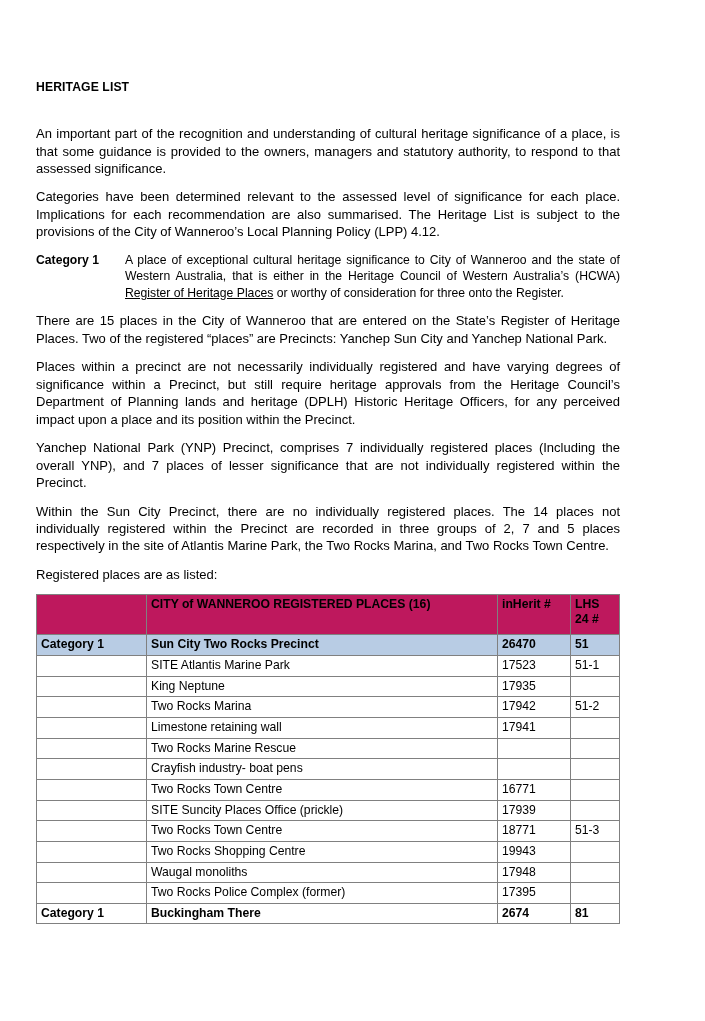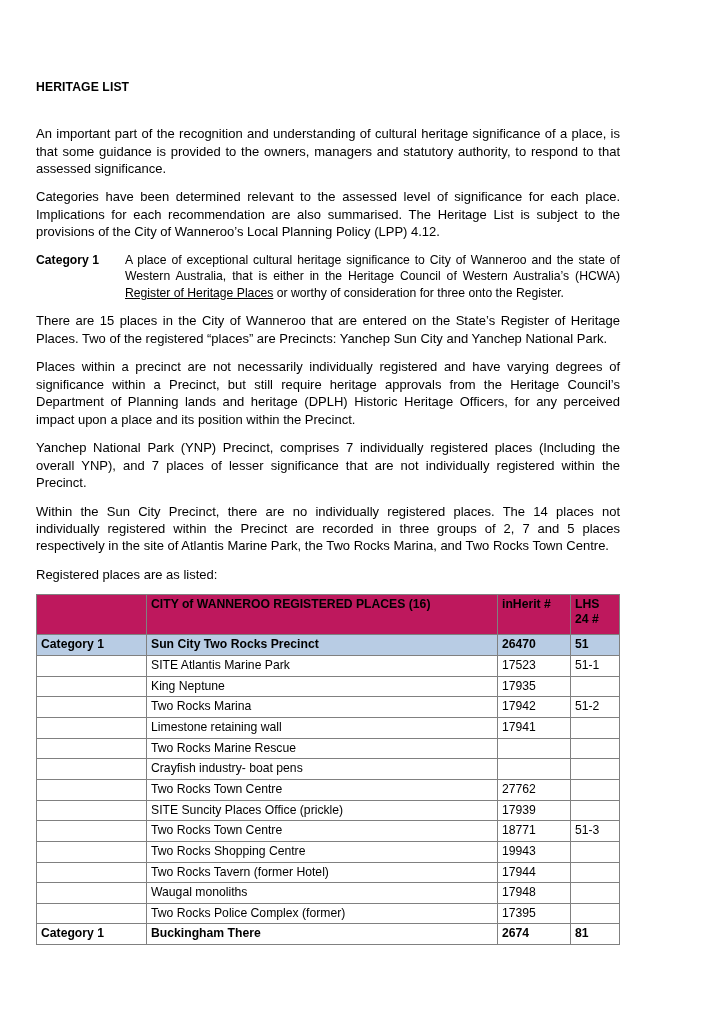--- a/index.html
+++ b/index.html
@@ -196,45 +196,39 @@
           </tr>
           <tr>
             <td></td>
             <td class="ind2">Crayfish industry- boat pens</td>
             <td></td>
             <td></td>
           </tr>
           <tr>
             <td></td>
             <td class="ind2">Two Rocks Town Centre</td>
-            <td>27762</td>
+            <td>16771</td>
             <td></td>
           </tr>
           <tr>
             <td></td>
             <td class="ind2">SITE Suncity Places Office (prickle)</td>
             <td>17939</td>
             <td></td>
           </tr>
           <tr>
             <td></td>
             <td class="ind1">Two Rocks Town Centre</td>
             <td>18771</td>
             <td>51-3</td>
           </tr>
           <tr>
             <td></td>
             <td class="ind2">Two Rocks Shopping Centre</td>
             <td>19943</td>
-            <td></td>
-          </tr>
-          <tr>
-            <td></td>
-            <td class="ind2">Two Rocks Tavern (former Hotel)</td>
-            <td>17944</td>
             <td></td>
           </tr>
           <tr>
             <td></td>
             <td class="ind2">Waugal monoliths</td>
             <td>17948</td>
             <td></td>
           </tr>
           <tr>
             <td></td>

